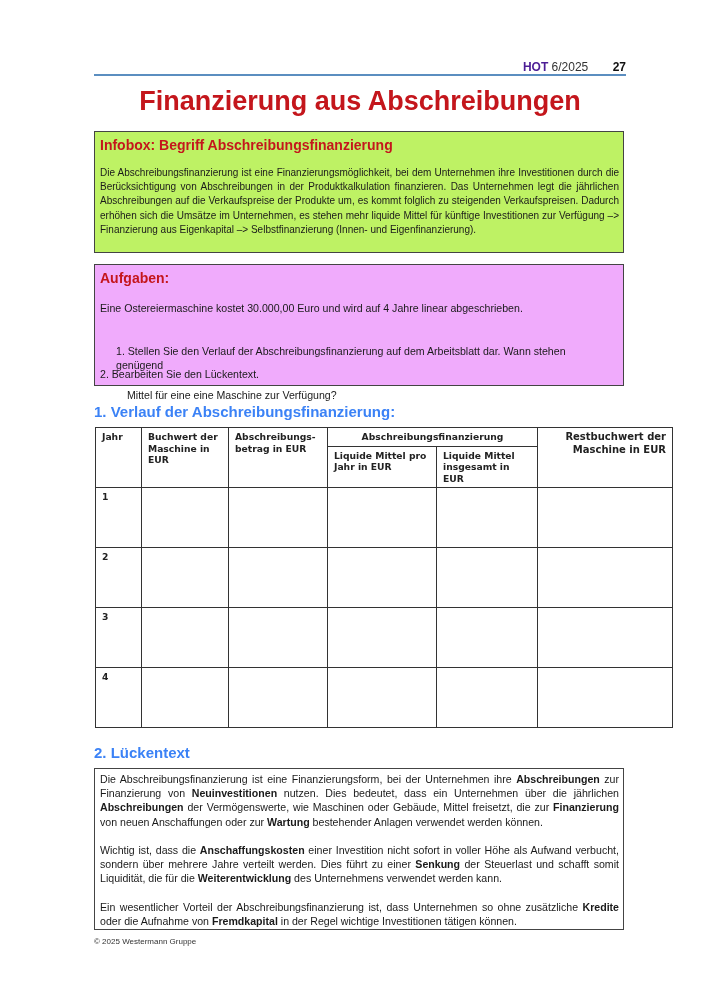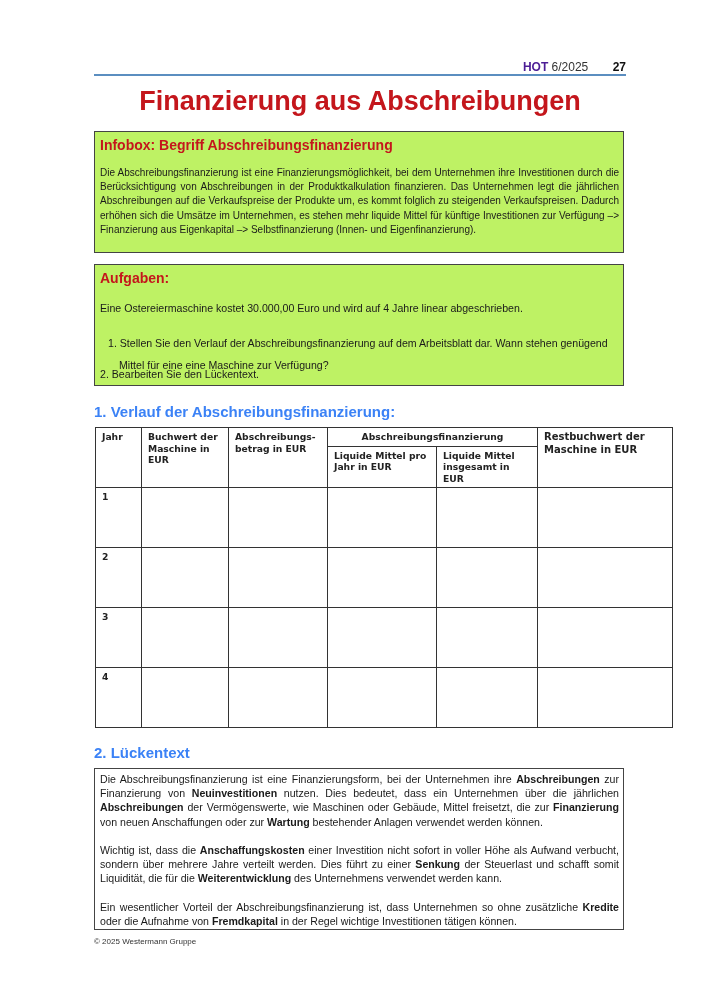--- a/index.html
+++ b/index.html
@@ -9,25 +9,25 @@
   .header-rule { position: absolute; left: 94px; top: 74px; width: 532px; height: 2px; background: #5b8ec0; }
   .header-right { position: absolute; right: 0; top: 0; font-size: 12px; line-height: 14px; white-space: nowrap; }
   .hot { color: #4c1d95; font-weight: bold; }
   .issue { color: #333; }
   .pageno { font-weight: bold; color: #111; margin-left: 21px; }
 
   .title { position: absolute; left: 94px; top: 84px; width: 532px; text-align: center; font-size: 27px; font-weight: bold; color: #c4161c; line-height: 34px; }
 
   .box { position: absolute; left: 94px; width: 530px; border: 1.5px solid #444; box-sizing: border-box; }
   .infobox { top: 131px; height: 122px; background: #bef264; }
-  .tasks { top: 264px; height: 122px; background: #bef264; }
+  .tasks { top: 264px; height: 122px; background: #f0abfc; }
   .box-title { position: absolute; left: 5px; top: 4px; font-size: 14px; font-weight: bold; color: #c4161c; line-height: 18px; }
   .box-text { position: absolute; left: 5px; right: 4px; font-size: 10px; line-height: 14.2px; text-align: justify; }
   .infobox .box-text { top: 34px; }
-  .tasks p { margin: 8px; }
+  .tasks p { margin: 16px; }
   .task-line { position: absolute; left: 5px; right: 4px; font-size: 10.6px; line-height: 14.2px; }
   .task-intro { top: 36px; }
   .task-1 { top: 63px; }
   .task-1 .cont { padding-left: 11px; }
   .task-2 { top: 102px; }
 
   .section-h { position: absolute; left: 94px; font-size: 15px; font-weight: bold; color: #3b82f6; line-height: 17px; }
   .sec1 { top: 403px; }
   .sec2 { top: 744px; }
 
@@ -79,21 +79,21 @@
 
 <h2 class="section-h sec1" style="margin:0;">1. Verlauf der Abschreibungsfinanzierung:</h2>
 
 <table class="grid">
   <thead>
     <tr>
       <th rowspan="2" class="col-jahr">Jahr</th>
       <th rowspan="2" class="col-buch">Buchwert der Maschine in EUR</th>
       <th rowspan="2" class="col-abs">Abschreibungs- betrag in EUR</th>
       <th colspan="2" class="center">Abschreibungsfinanzierung</th>
-      <th rowspan="2" style="font-size:10px;line-height:12.5px;">Restbuchwert der Maschine in EUR</th>
+      <th rowspan="2" style="font-size:10px;line-height:12.5px;text-align:right;">Restbuchwert der Maschine in EUR</th>
     </tr>
     <tr>
       <th class="col-lpj" style="height:34px;">Liquide Mittel pro Jahr in EUR</th>
       <th class="col-lins">Liquide Mittel insgesamt in EUR</th>
     </tr>
   </thead>
   <tbody id="table-body">
       <tr>
         <td class="rowcell">1</td>
         <td class="rowcell"></td>

